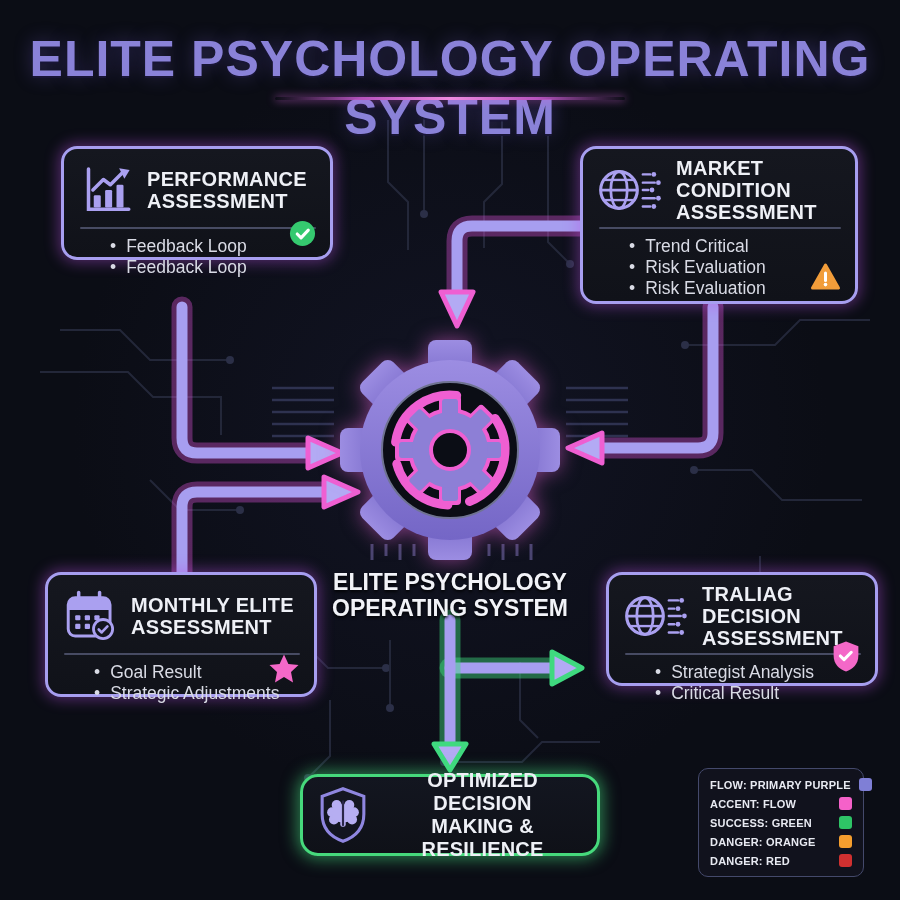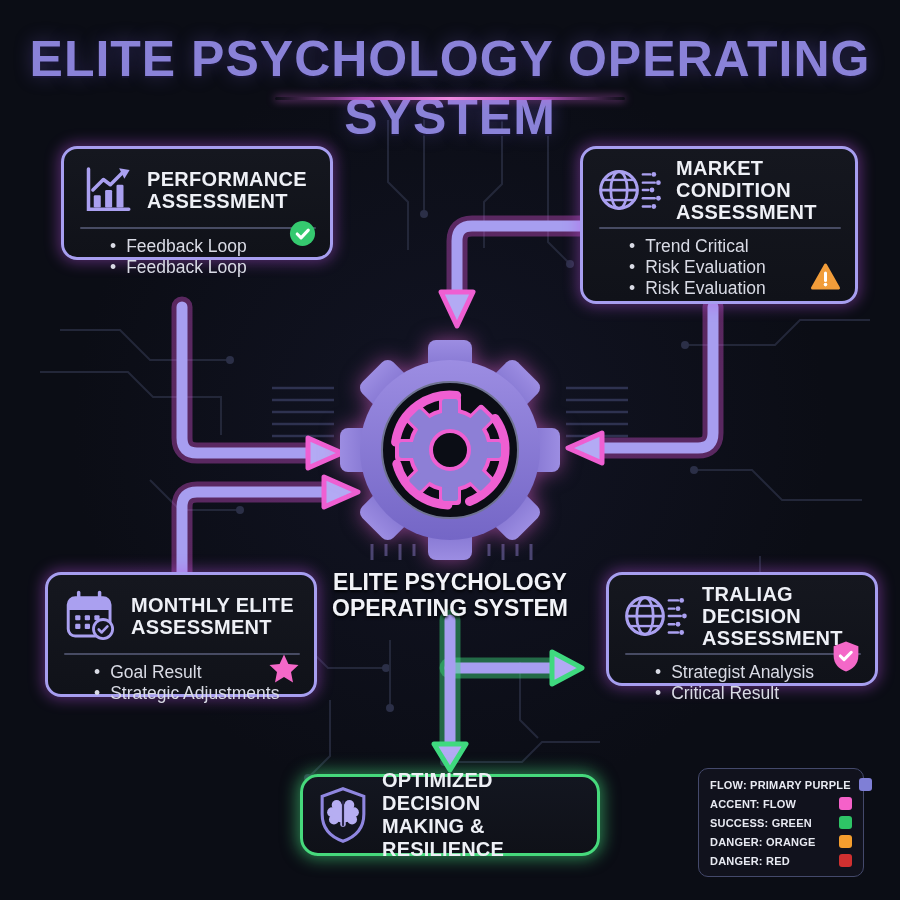--- a/index.html
+++ b/index.html
@@ -63,21 +63,21 @@
 
   .center-label{
     position:absolute;z-index:3;left:300px;top:569px;width:300px;text-align:center;
     font-size:23px;line-height:26px;font-weight:bold;color:#f2f3f8;
     text-shadow:0 2px 3px rgba(0,0,0,.8);
   }
 
   .opt-card{
     position:absolute;z-index:2;left:300px;top:774px;width:300px;height:82px;box-sizing:border-box;
     border:3px solid #46d97c;border-radius:18px;background:linear-gradient(180deg,#131620,#0f1118);
-    box-shadow:0 0 16px 3px rgba(70,220,125,.55);display:flex;align-items:center;gap:13px;padding:0 14px;
+    box-shadow:0 0 16px 3px rgba(70,220,125,.55);display:flex;align-items:center;gap:13px;padding:0 14px;text-align:center;
   }
   .opt-title{font-size:20px;line-height:23px;font-weight:bold;color:var(--text);letter-spacing:.2px;}
   .opt-title span{display:block;}
 
   .legend{
     position:absolute;z-index:2;left:698px;top:768px;width:166px;box-sizing:border-box;
     border:1.5px solid #44496b;border-radius:10px;background:rgba(19,21,33,.72);
     padding:9px 11px;display:flex;flex-direction:column;gap:6px;
   }
   .legend-row{display:flex;align-items:center;justify-content:space-between;}

